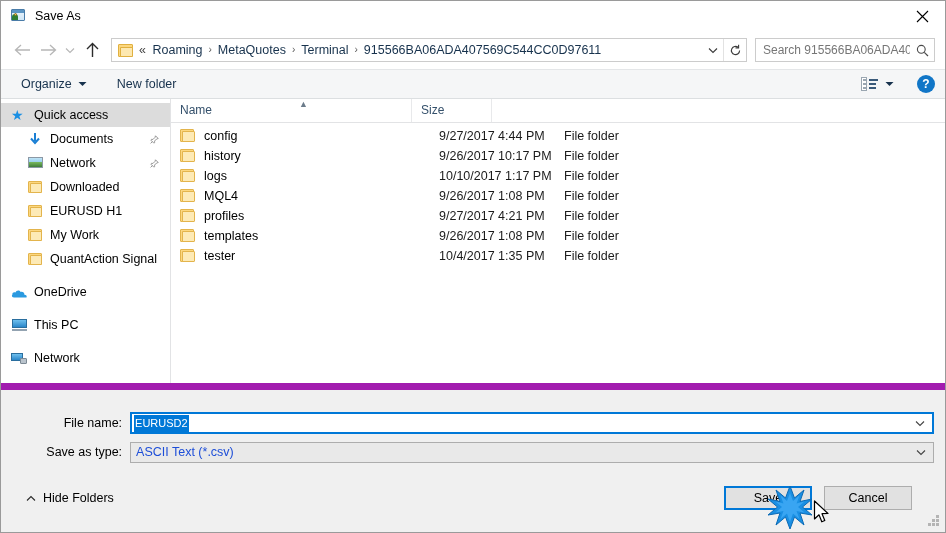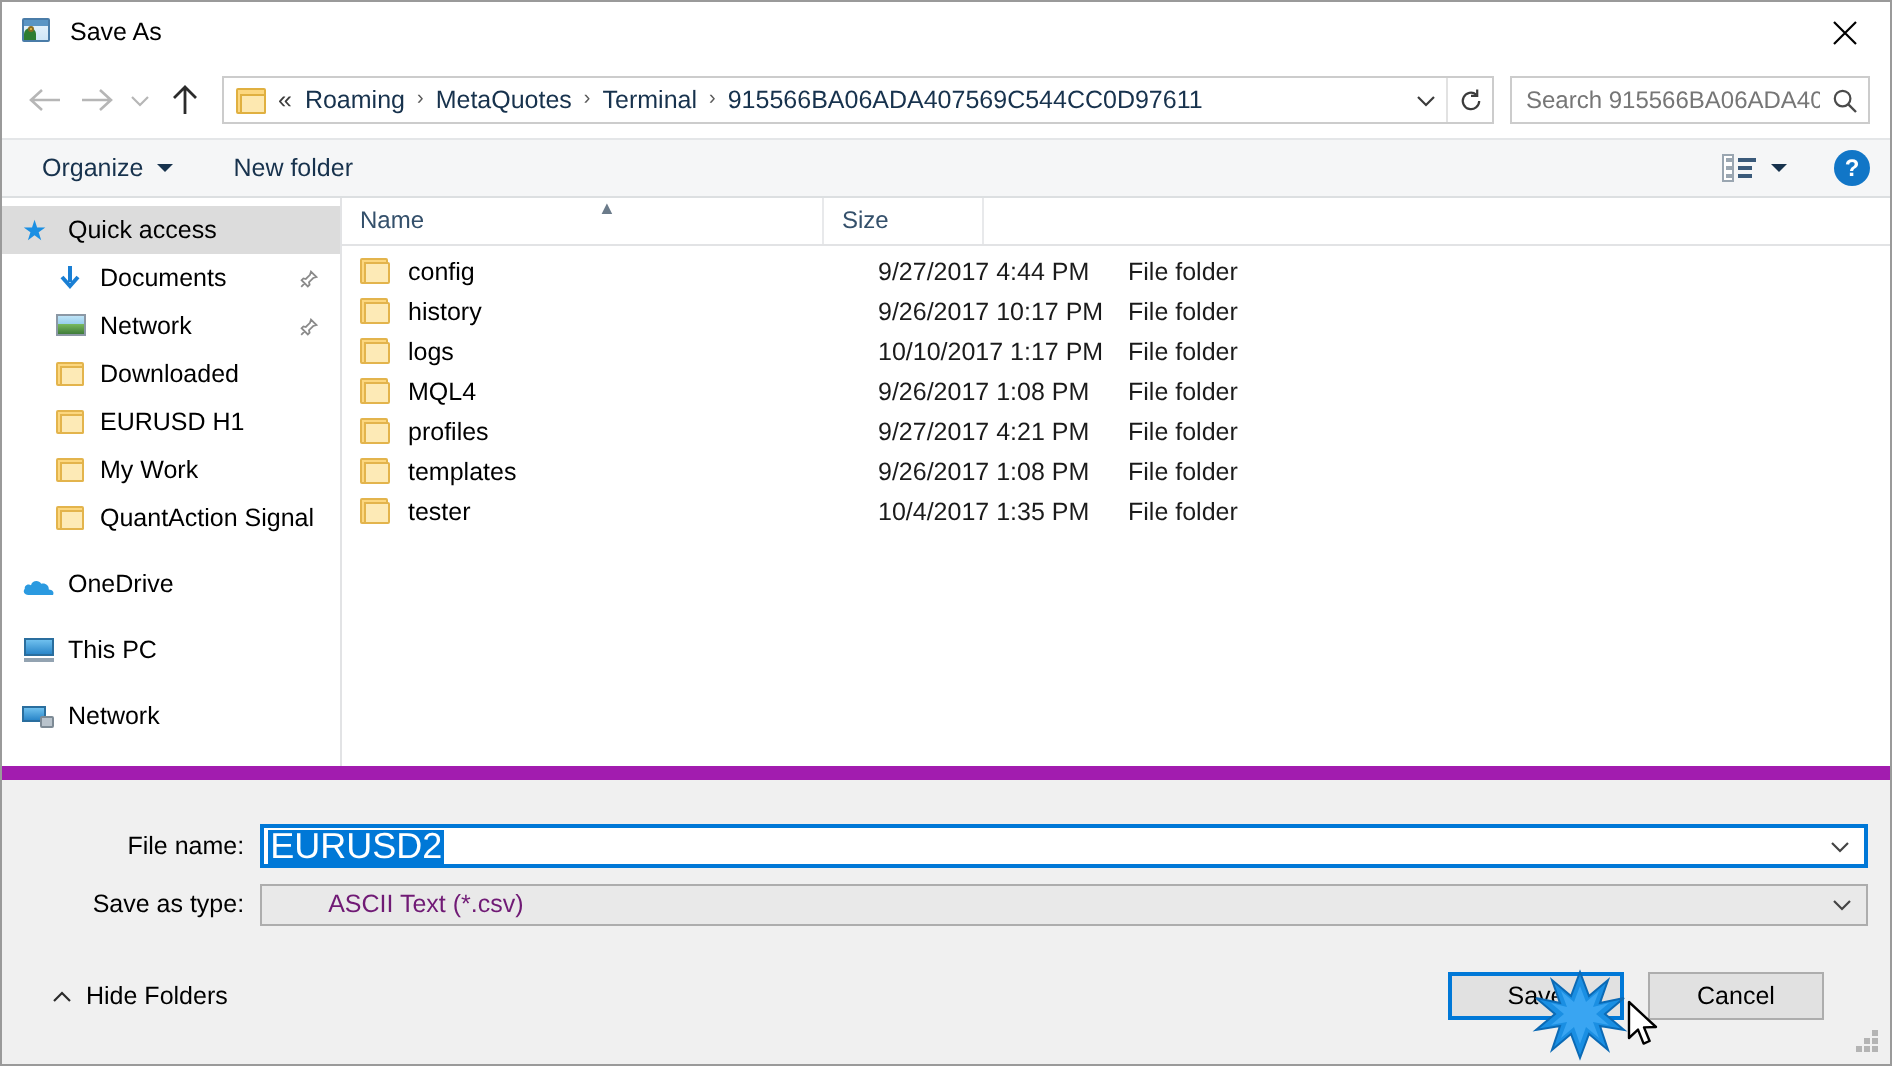--- a/index.html
+++ b/index.html
@@ -479,21 +479,21 @@
     border: 2px solid #0078d7;
     background: #ffffff;
     box-sizing: border-box;
     display: flex;
     align-items: center;
     position: relative;
   }
   .fname-val {
     background: #0078d7;
     color: #ffffff;
-    font-size: 18px;
+    font-size: 11px;
     margin-left: 2px;
     padding: 1px 1px 1px 1px;
     line-height: 15px;
   }
   .combo-caret {
     position: absolute;
     right: 7px;
     color: #444;
     display: flex;
     align-items: center;
@@ -503,23 +503,22 @@
     height: 21px;
     border: 1px solid #adadad;
     background: #e9e9e9;
     box-sizing: border-box;
     display: flex;
     align-items: center;
     position: relative;
   }
   .type-val {
     font-size: 12.5px;
-    color: #701a75;
+    color: #1d4ed8;
     padding-left: 5px;
-    margin-left: 28px;
   }
   .buttonrow {
     display: flex;
     align-items: center;
     margin-top: 20px;
     padding: 0 22px 0 14px;
     position: relative;
     height: 26px;
   }
   .hide-folders {

